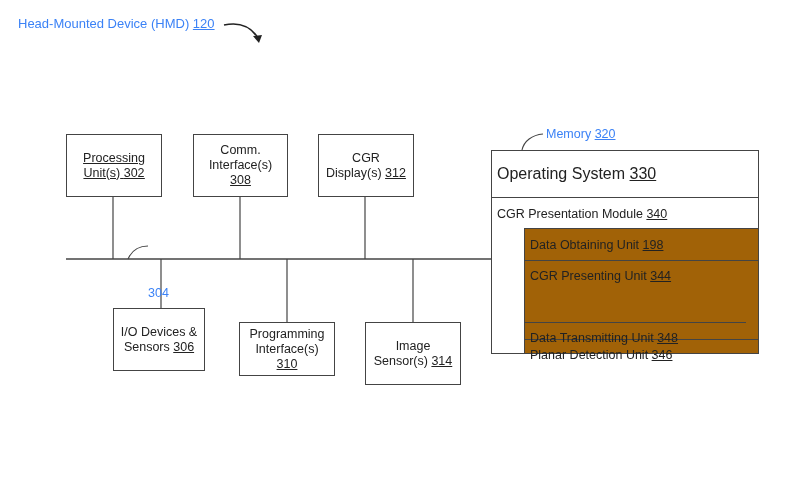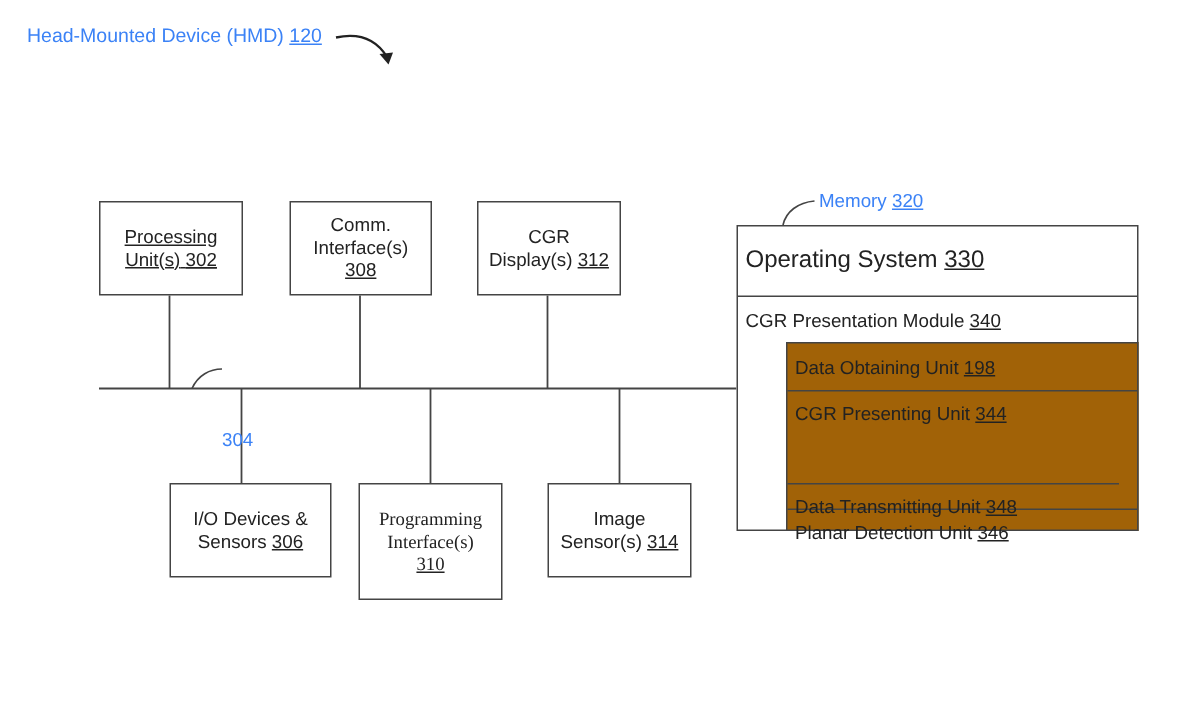--- a/index.html
+++ b/index.html
@@ -48,24 +48,24 @@
 <div class="box" style="left:66px; top:134px; width:96px; height:63px;text-decoration:underline;">
   <span class="inner"><span>Processing</span><br><span>Unit(s)</span> <u>302</u></span>
 </div>
 <div class="box" style="left:193px; top:134px; width:95px; height:63px;">
   <span class="inner"><span>Comm.</span><br><span>Interface(s)</span><br><u>308</u></span>
 </div>
 <div class="box" style="left:318px; top:134px; width:96px; height:63px;">
   <span class="inner"><span>CGR</span><br><span>Display(s)</span> <u>312</u></span>
 </div>
 
-<div class="box" style="left:113px; top:322px; width:108px; height:63px;">
+<div class="box" style="left:113px; top:308px; width:92px; height:63px;">
   <span class="inner"><span>I/O Devices &amp;</span><br><span>Sensors</span> <u>306</u></span>
 </div>
-<div class="box" style="left:239px; top:322px; width:96px; height:78px;font-family:Liberation Serif, serif;">
+<div class="box" style="left:239px; top:322px; width:96px; height:54px;">
   <span class="inner"><span>Programming</span><br><span>Interface(s)</span><br><u>310</u></span>
 </div>
 <div class="box" style="left:365px; top:322px; width:96px; height:63px;">
   <span class="inner"><span>Image</span><br><span>Sensor(s)</span> <u>314</u></span>
 </div>
 
 <div class="lbl" style="left:546px; top:127px;">
   <span>Memory</span>
   <u>320</u>
 </div>

